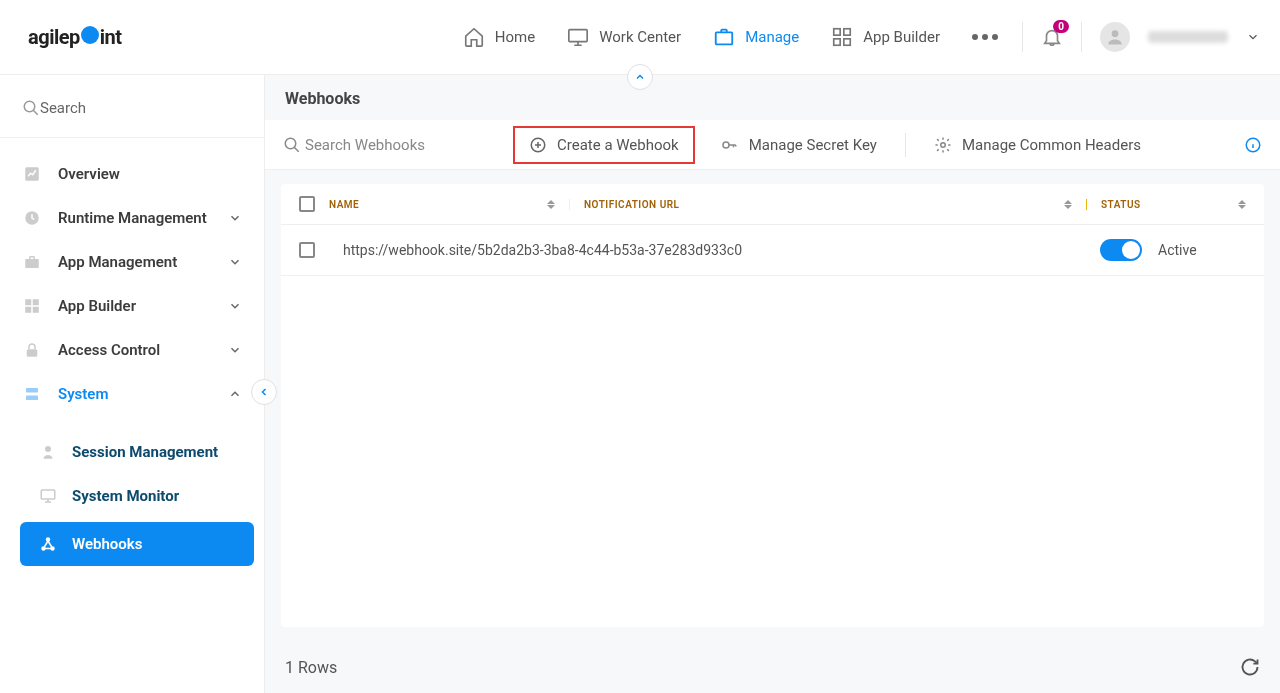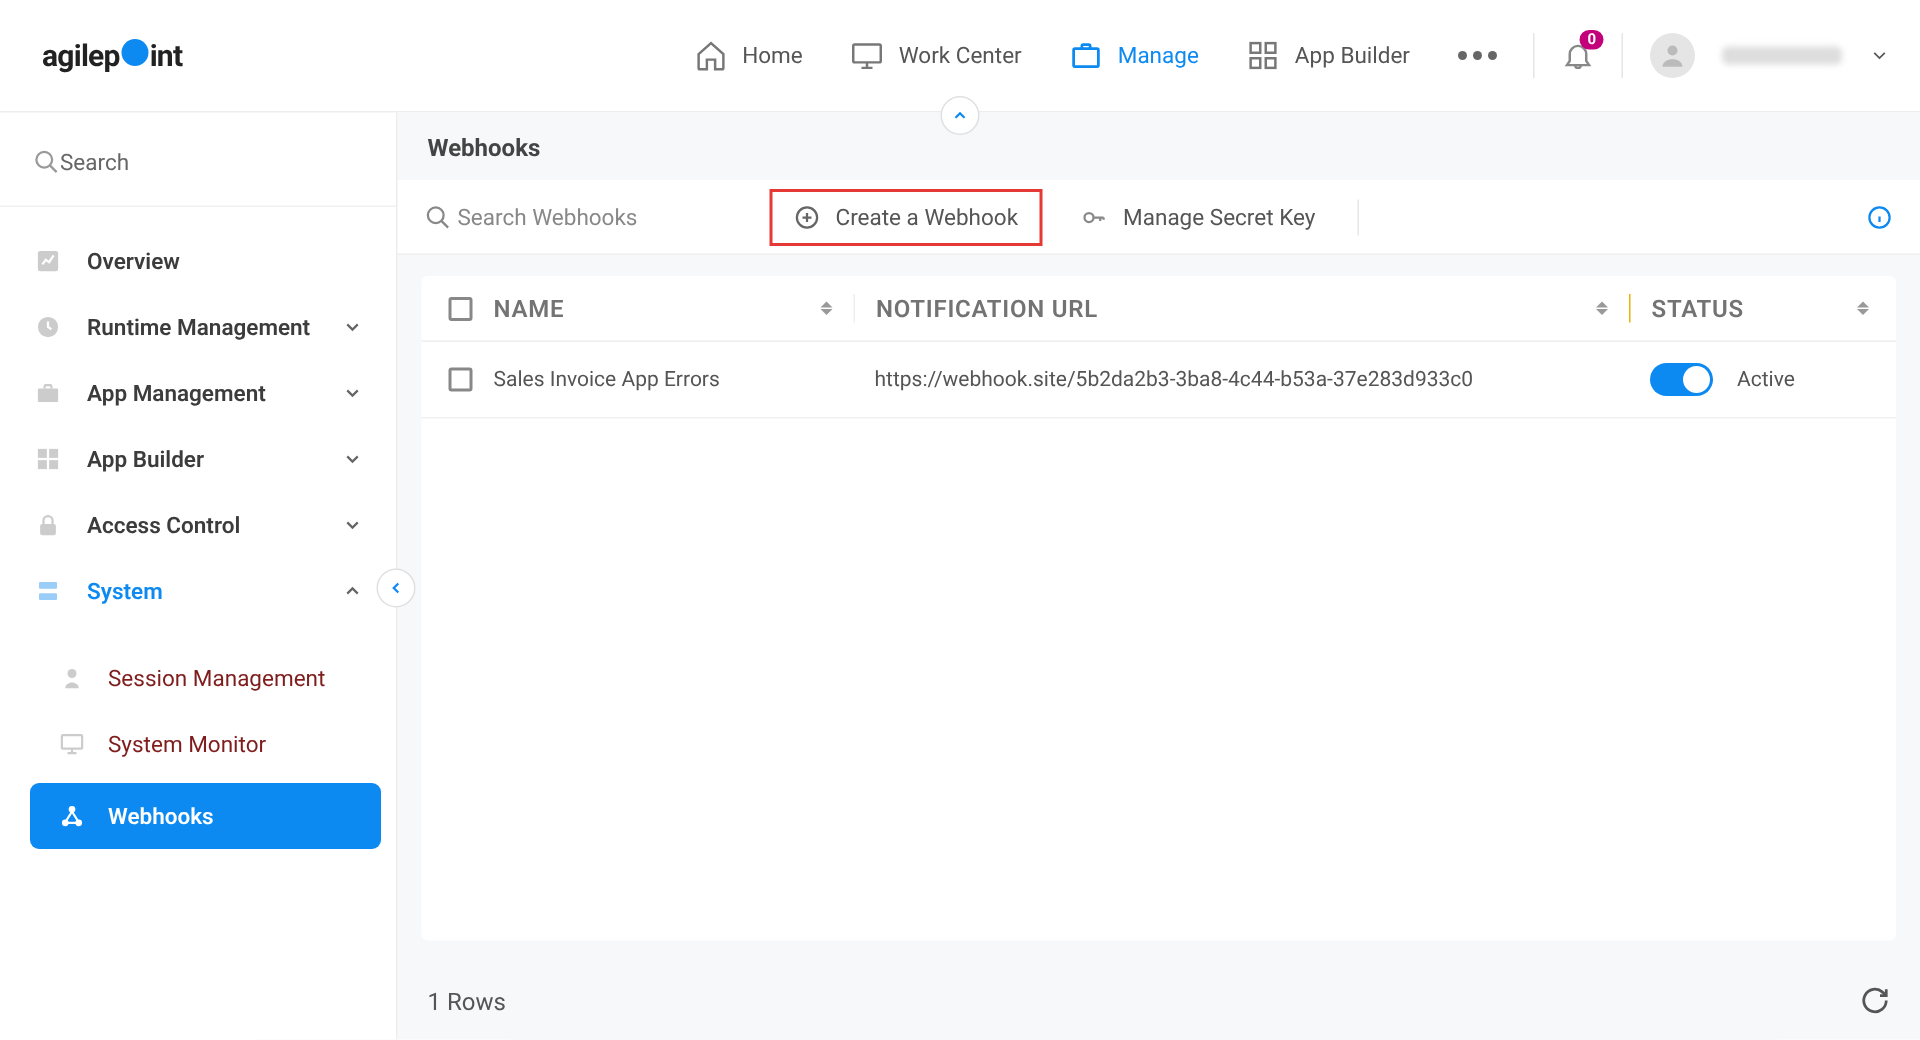--- a/index.html
+++ b/index.html
@@ -32,40 +32,40 @@
   
   .sidebar { width: 265px; border-right: 1px solid #ededed; padding-top: 10px; position: relative; }
   .sidebar-search { display: flex; align-items: center; padding: 14px 22px 20px; border-bottom: 1px solid #f0f0f0; color: #666; font-size: 15px; cursor: text; }
   .menu { list-style: none; padding: 14px 0; }
   .menu-item { display: flex; align-items: center; gap: 16px; padding: 12px 22px; color: #3c3c3c; font-weight: 600; cursor: pointer; font-size: 15px; }
   .menu-item.active-blue { color: #0d8af1; }
   .menu-item .mi-icon { width: 20px; height: 20px; display: inline-flex; align-items: center; justify-content: center; color: #aaa; }
   .menu-item.active-blue .mi-icon { color: #9acdf7; }
   .menu-item .expand { margin-left: auto; }
   .submenu { list-style: none; }
-  .sub-item { display: flex; align-items: center; gap: 14px; padding: 12px 22px 12px 38px; color: #7f1d1d; cursor: pointer; font-size: 15px; }
+  .sub-item { display: flex; align-items: center; gap: 14px; padding: 12px 22px 12px 38px; color: #0c4a6e; cursor: pointer; font-size: 15px; font-weight: bold; }
   .sub-item .si-icon { width: 20px; height: 20px; display: inline-flex; align-items: center; justify-content: center; color: #bbb; }
   .sub-item.selected { margin: 4px 10px 4px 20px; border-radius: 6px; background: #0d8af1; color: #fff; font-weight: 600; padding: 12px 18px; }
   .sub-item.selected .si-icon { color: #fff; }
 
   .sidebar-collapse { position: absolute; right: -13px; top: 304px; width: 26px; height: 26px; background: #fff; border: 1px solid #e0e0e0; border-radius: 50%; display: flex; align-items: center; justify-content: center; cursor: pointer; z-index: 3; }
 
   
   .main { flex: 1; display: flex; flex-direction: column; background: #f7f8fa; min-width: 0; }
   .page-title { font-size: 16px; font-weight: 700; color: #444; padding: 14px 20px 12px; }
   
   .toolbar { background: #fff; display: flex; align-items: center; border-bottom: 1px solid #eee; padding: 0 18px; height: 50px; gap: 0; }
   .tool-search { display: flex; align-items: center; gap: 4px; color: #888; min-width: 230px; cursor: text; font-size: 15px; }
   .tool-btn { display: flex; align-items: center; gap: 10px; padding: 8px 14px; color: #555; cursor: pointer; font-size: 15px; }
   .tool-btn.highlighted { border: 2px solid #e53935; border-radius: 0; }
   .tool-divider { width: 1px; height: 24px; background: #e6e6e6; margin: 0 14px; }
   .info-icon { margin-left: auto; color: #0d8af1; cursor: pointer; }
 
   .table-wrap { background: #fff; margin: 14px 16px; border-radius: 4px; flex: 1; display: flex; flex-direction: column; }
-  .thead { display: flex; align-items: center; padding: 12px 18px; border-bottom: 1px solid #eee; color: #737373; font-size: 16px; letter-spacing: 0.5px; }
+  .thead { display: flex; align-items: center; padding: 12px 18px; border-bottom: 1px solid #eee; color: #a16207; font-size: 10px; letter-spacing: 0.5px; }
   .th-check, .td-check { width: 30px; display: flex; align-items: center; }
   .chk { width: 16px; height: 16px; border: 2px solid #888; border-radius: 2px; cursor: pointer; }
   .th-name { flex: 0 0 240px; display: flex; align-items: center; justify-content: space-between; padding-right: 14px; font-weight: 600; }
   .th-url { flex: 1; display: flex; align-items: center; justify-content: space-between; padding: 0 14px; border-left: 1px solid #eee; font-weight: 600; }
   .th-status { flex: 0 0 160px; display: flex; align-items: center; justify-content: space-between; border-left: 1px solid #eab308; padding-left: 14px; font-weight: 600; }
   .sort { display: inline-flex; flex-direction: column; gap: 1px; }
   .sort span { width: 0; height: 0; border-left: 4px solid transparent; border-right: 4px solid transparent; }
   .sort .up { border-bottom: 4px solid #999; }
   .sort .down { border-top: 4px solid #999; }
 
@@ -316,20 +316,27 @@
         <span>Create a Webhook</span>
       </div>
       <div class="tool-btn" style="margin-left:10px;">
         <svg width="20" height="18" viewBox="0 0 24 24" fill="none" stroke="#888" stroke-width="2">
             <circle cx="8" cy="12" r="4"></circle>
             <path d="M12 12h9M18 12v3M21 12v2"></path>
           </svg>
         <span>Manage Secret Key</span>
       </div>
       <div class="tool-divider"></div>
+      <div class="tool-btn">
+        <svg width="18" height="18" viewBox="0 0 24 24" fill="none" stroke="#888" stroke-width="2">
+            <circle cx="12" cy="12" r="3"></circle>
+            <path d="M12 2v3M12 19v3M4.2 4.2l2.1 2.1M17.7 17.7l2.1 2.1M2 12h3M19 12h3M4.2 19.8l2.1-2.1M17.7 6.3l2.1-2.1"></path>
+          </svg>
+        <span>Manage Common Headers</span>
+      </div>
       <div class="info-icon">
         <svg width="18" height="18" viewBox="0 0 24 24" fill="none" stroke="#0d8af1" stroke-width="2">
             <circle cx="12" cy="12" r="9"></circle>
             <path d="M12 8h.01M12 11v5"></path>
           </svg>
       </div>
     </div>
 
     <div class="table-wrap">
       <div class="thead">
@@ -356,21 +363,20 @@
               <span class="up"></span>
               <span class="down"></span>
             </span>
         </div>
       </div>
 
       <div class="trow">
         <div class="td-check">
             <div class="chk"></div>
           </div>
-        <div class="td-name">Sales Invoice App Errors</div>
         <div class="td-url">https://webhook.site/5b2da2b3-3ba8-4c44-b53a-37e283d933c0</div>
         <div class="td-status">
           <div class="toggle">
               <div class="knob"></div>
             </div>
           <span>Active</span>
         </div>
       </div>
     </div>
 

